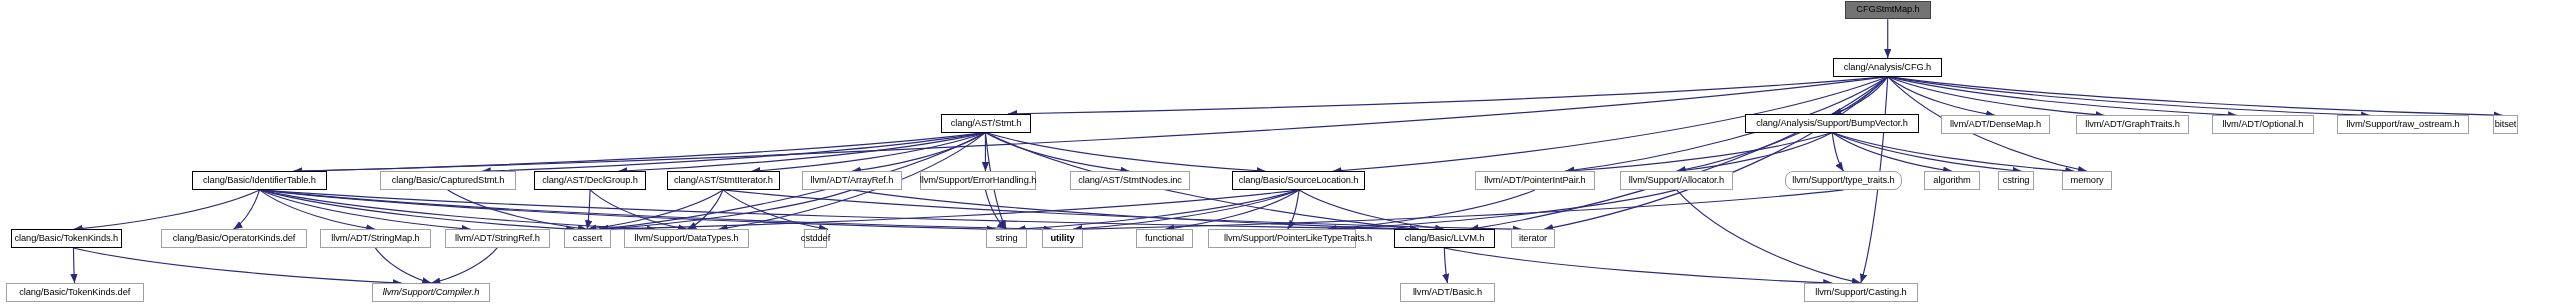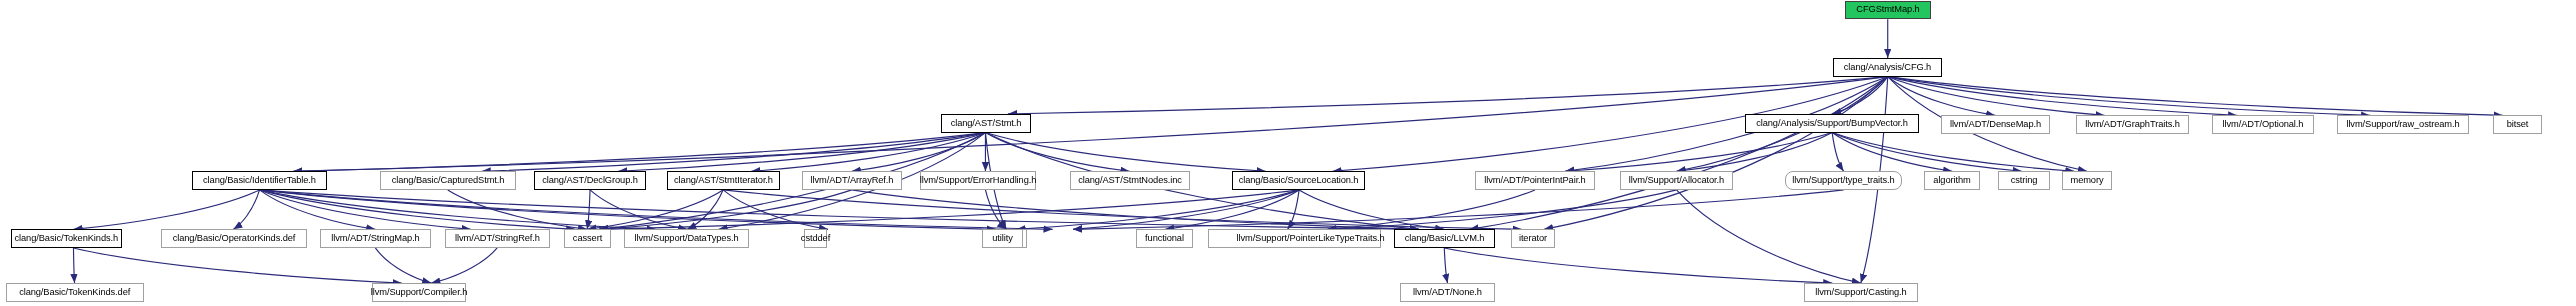--- a/index.html
+++ b/index.html
@@ -13,21 +13,21 @@
     background:#ffffff;
     border:0.7px solid #a0a0a0;
     color:#000000;
     font-size:9.3px;
     line-height:1;
     white-space:nowrap;
     height:18.6px;
     letter-spacing:-0.1px;
   }
   .node.root{
-    background:#22c55e;
+    background:#737373;
     border:0.7px solid #404040;
   }
   .node.strong{
     border:0.7px solid #000000;
   }
   .node span{pointer-events:none;}
 </style>
 </head>
 <body>
 
@@ -128,21 +128,21 @@
       </div>
       <div class="node" style="left: 2076px; top: 115px; width: 113px;">
         <span>llvm/ADT/GraphTraits.h</span>
       </div>
       <div class="node" style="left: 2212px; top: 115px; width: 102px;">
         <span>llvm/ADT/Optional.h</span>
       </div>
       <div class="node" style="left: 2337px; top: 115px; width: 132px;">
         <span>llvm/Support/raw_ostream.h</span>
       </div>
-      <div class="node" style="left: 2493px; top: 115px; width: 49px;">
+      <div class="node" style="left: 2493px; top: 115px; width: 25px;">
         <span>bitset</span>
       </div>
       <div class="node strong" style="left: 192px; top: 171px; width: 135px;">
         <span>clang/Basic/IdentifierTable.h</span>
       </div>
       <div class="node" style="left: 380px; top: 171px; width: 136px;">
         <span>clang/Basic/CapturedStmt.h</span>
       </div>
       <div class="node strong" style="left: 534px; top: 171px; width: 112px;">
         <span>clang/AST/DeclGroup.h</span>
@@ -167,21 +167,21 @@
       </div>
       <div class="node" style="left: 1620px; top: 171px; width: 113px;">
         <span>llvm/Support/Allocator.h</span>
       </div>
       <div class="node" style="left: 1785px; top: 171px; width: 117px; border-radius: 8px;">
         <span>llvm/Support/type_traits.h</span>
       </div>
       <div class="node" style="left: 1924px; top: 171px; width: 56px;">
         <span>algorithm</span>
       </div>
-      <div class="node" style="left: 1998px; top: 171px; width: 52px;">
+      <div class="node" style="left: 1998px; top: 171px; width: 36px;">
         <span>cstring</span>
       </div>
       <div class="node" style="left: 2062px; top: 171px; width: 50px;">
         <span>memory</span>
       </div>
       <div class="node strong" style="left: 10.8px; top: 229px; width: 111px;">
         <span>clang/Basic/TokenKinds.h</span>
       </div>
       <div class="node" style="left: 161px; top: 229px; width: 146px;">
         <span>clang/Basic/OperatorKinds.def</span>
@@ -197,42 +197,42 @@
       </div>
       <div class="node" style="left: 624px; top: 229px; width: 125px;">
         <span>llvm/Support/DataTypes.h</span>
       </div>
       <div class="node" style="left: 804px; top: 229px; width: 23px;">
         <span>cstddef</span>
       </div>
       <div class="node" style="left: 986px; top: 229px; width: 41px;">
         <span>string</span>
       </div>
-      <div class="node" style="left: 982px; top: 229px; width: 41px;">
+      <div class="node" style="left: 1042px; top: 229px; width: 41px; font-weight: bold;">
         <span>utility</span>
       </div>
       <div class="node" style="left: 1136px; top: 229px; width: 57px;">
         <span>functional</span>
       </div>
-      <div class="node" style="left: 1208px; top: 229px; width: 173px; padding-left: 32px;">
+      <div class="node" style="left: 1208px; top: 229px; width: 148px; padding-left: 32px;">
         <span>llvm/Support/PointerLikeTypeTraits.h</span>
       </div>
       <div class="node strong" style="left: 1394px; top: 229px; width: 101px;">
         <span>clang/Basic/LLVM.h</span>
       </div>
       <div class="node" style="left: 1511px; top: 229px; width: 44px;">
         <span>iterator</span>
       </div>
-      <div class="node" style="left: 372px; top: 283px; width: 94px;">
+      <div class="node" style="left: 372px; top: 283px; width: 118px; font-style: italic;">
         <span>llvm/Support/Compiler.h</span>
       </div>
       <div class="node" style="left: 5.7px; top: 283px; width: 138px;">
         <span>clang/Basic/TokenKinds.def</span>
       </div>
       <div class="node" style="left: 1400px; top: 283px; width: 95px;">
-        <span>llvm/ADT/None.h</span>
+        <span>llvm/ADT/Basic.h</span>
       </div>
       <div class="node" style="left: 1804px; top: 283px; width: 114px;">
         <span>llvm/Support/Casting.h</span>
       </div>
     </div>
 </div>
 
 
 </body></html>

